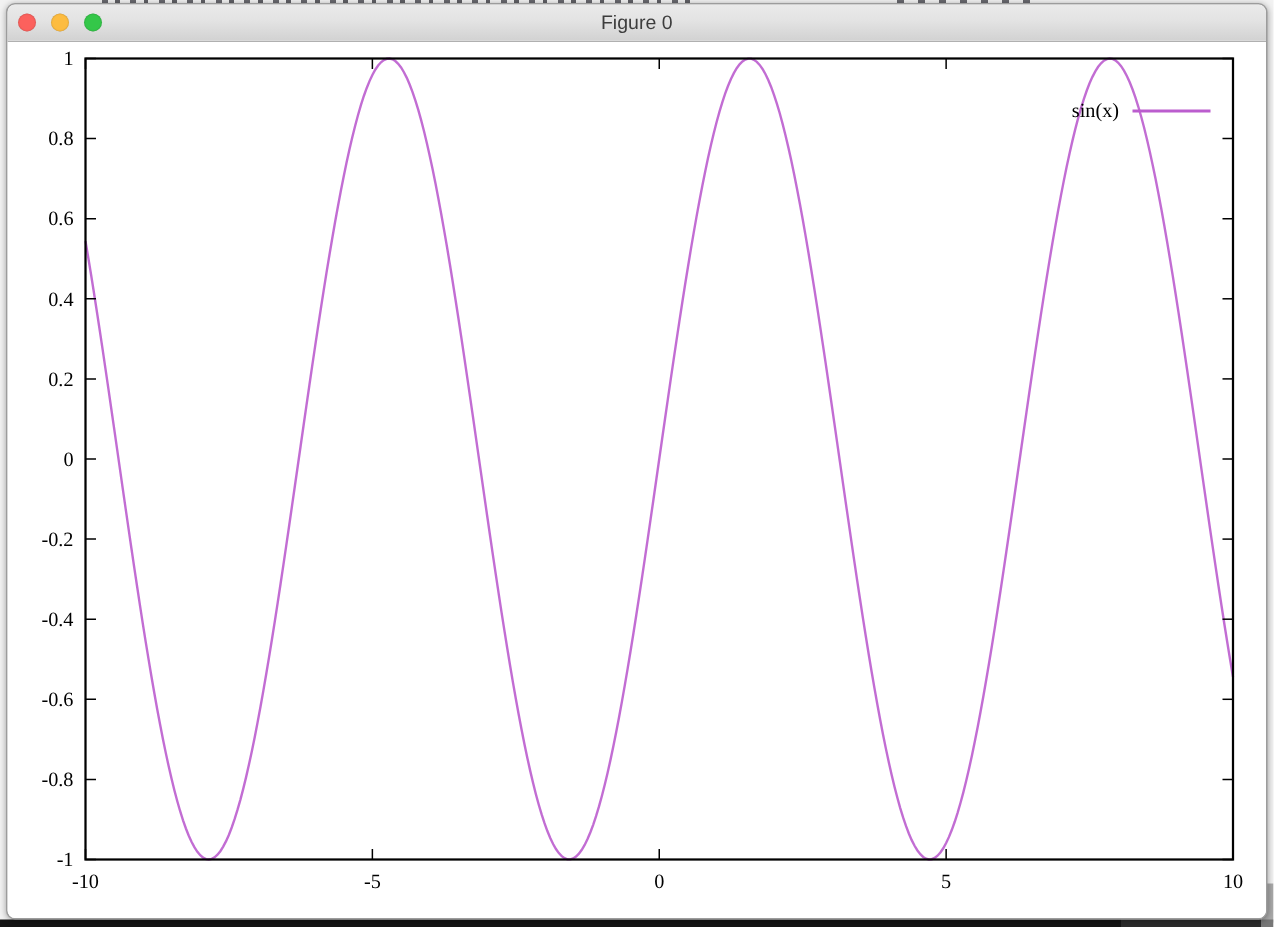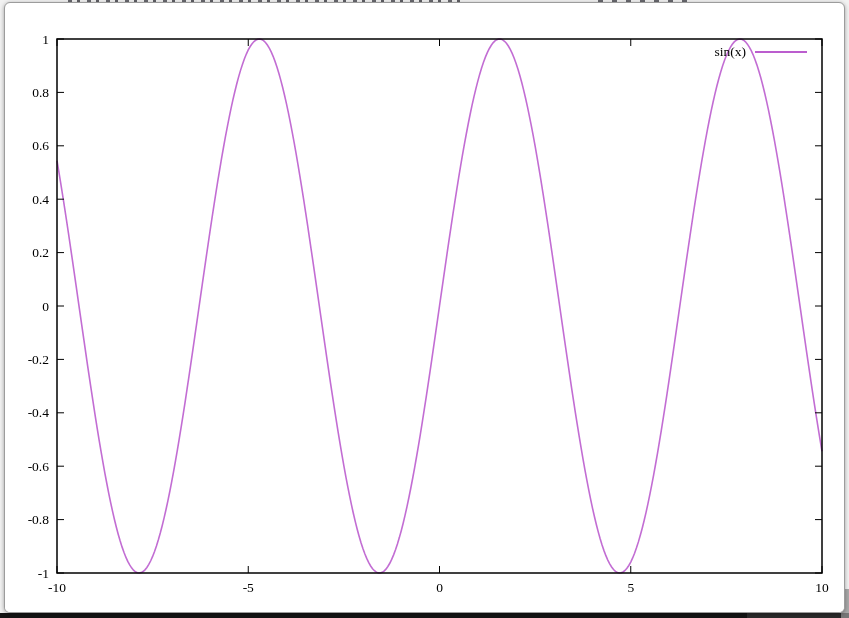--- a/index.html
+++ b/index.html
@@ -36,38 +36,46 @@
   .traffic{position:absolute;left:7px;top:6px;display:flex;gap:10px;}
   .tl{width:12px;height:12px;border-radius:50%;box-shadow:inset 0 0 1px rgba(0,0,0,.35);}
   .title{
     position:absolute;left:0;right:0;top:0;height:24px;line-height:24px;
     text-align:center;font-size:13px;color:#3d3d3d;
   }
   .content{position:absolute;left:0;top:25px;right:0;bottom:0;background:#fff;}
   .plot-svg{position:absolute;left:0;top:0;}
   .tick-label{font-family:"Liberation Serif",serif;font-size:13.5px;fill:#000;}
   .legend{
-    position:absolute;top:16px;right:37px;height:16px;
+    position:absolute;top:38px;right:37px;height:16px;
     display:flex;align-items:center;gap:9px;
   }
   .legend-label{font-family:"Liberation Serif",serif;font-size:13.5px;color:#000;}
   .legend-line{width:52px;height:2px;}
 </style>
 </head>
 <body>
 
 <div class="screen">
 
   <div class="frag frag1"></div>
   <div class="frag frag2"></div>
   <div class="corner-shade"></div>
   <div class="bottom-strip"></div>
 
   <div class="window">
 
+    <div class="titlebar">
+      <div class="traffic">
+        <div class="tl" style="background: rgb(252, 97, 93);"></div>
+        <div class="tl" style="background: rgb(253, 188, 64);"></div>
+        <div class="tl" style="background: rgb(52, 199, 73);"></div>
+      </div>
+      <div class="title">Figure 0</div>
+    </div>
 
     <div class="content">
       <svg class="plot-svg" id="plot" width="839" height="585" viewBox="0 0 839 585">
           <polyline points="52.00,132.75 53.91,144.12 55.83,155.84 57.74,167.86 59.65,180.15 61.56,192.69 63.48,205.44 65.39,218.37 67.30,231.45 69.21,244.65 71.13,257.93 73.04,271.27 74.95,284.62 76.86,297.95 78.78,311.23 80.69,324.43 82.60,337.51 84.51,350.45 86.43,363.20 88.34,375.74 90.25,388.04 92.16,400.06 94.08,411.77 95.99,423.15 97.90,434.17 99.81,444.80 101.73,455.01 103.64,464.78 105.55,474.08 107.46,482.90 109.38,491.20 111.29,498.96 113.20,506.18 115.11,512.82 117.03,518.88 118.94,524.34 120.85,529.18 122.76,533.39 124.68,536.96 126.59,539.89 128.50,542.16 130.41,543.77 132.33,544.72 134.24,545.00 136.15,544.61 138.06,543.56 139.98,541.84 141.89,539.46 143.80,536.43 145.71,532.76 147.63,528.45 149.54,523.51 151.45,517.96 153.36,511.80 155.28,505.07 157.19,497.76 159.10,489.91 161.01,481.53 162.93,472.63 164.84,463.26 166.75,453.42 168.66,443.14 170.58,432.44 172.49,421.37 174.40,409.93 176.31,398.16 178.23,386.09 180.14,373.76 182.05,361.18 183.96,348.40 185.88,335.44 187.79,322.33 189.70,309.12 191.61,295.83 193.53,282.49 195.44,269.14 197.35,255.82 199.26,242.54 201.18,229.36 203.09,216.30 205.00,203.40 206.91,190.68 208.83,178.17 210.74,165.92 212.65,153.95 214.56,142.29 216.48,130.97 218.39,120.01 220.30,109.45 222.21,99.31 224.13,89.62 226.04,80.40 227.95,71.67 229.86,63.46 231.78,55.78 233.69,48.66 235.60,42.12 237.51,36.16 239.43,30.81 241.34,26.07 243.25,21.97 245.16,18.50 247.08,15.69 248.99,13.52 250.90,12.02 252.81,11.19 254.73,11.02 256.64,11.52 258.55,12.68 260.46,14.51 262.38,17.00 264.29,20.14 266.20,23.92 268.11,28.34 270.03,33.38 271.94,39.04 273.85,45.29 275.76,52.12 277.68,59.52 279.59,67.46 281.50,75.93 283.41,84.91 285.33,94.37 287.24,104.28 289.15,114.63 291.06,125.39 292.98,136.53 294.89,148.03 296.80,159.85 298.71,171.96 300.63,184.34 302.54,196.95 304.45,209.77 306.36,222.76 308.28,235.88 310.19,249.11 312.10,262.41 314.01,275.76 315.93,289.10 317.84,302.42 319.75,315.68 321.66,328.84 323.58,341.88 325.49,354.76 327.40,367.44 329.31,379.90 331.23,392.11 333.14,404.03 335.05,415.64 336.96,426.90 338.88,437.79 340.79,448.28 342.70,458.35 344.61,467.96 346.53,477.10 348.44,485.75 350.35,493.87 352.26,501.45 354.18,508.48 356.09,514.93 358.00,520.78 359.91,526.03 361.83,530.66 363.74,534.66 365.65,538.02 367.56,540.72 369.48,542.77 371.39,544.16 373.30,544.89 375.21,544.94 377.13,544.33 379.04,543.05 380.95,541.12 382.86,538.52 384.78,535.27 386.69,531.38 388.60,526.85 390.51,521.71 392.43,515.95 394.34,509.60 396.25,502.67 398.16,495.18 400.08,487.15 401.99,478.59 403.90,469.53 405.81,460.00 407.73,450.01 409.64,439.58 411.55,428.76 413.46,417.56 415.38,406.01 417.29,394.14 419.20,381.97 421.11,369.55 423.03,356.90 424.94,344.06 426.85,331.04 428.76,317.90 430.68,304.66 432.59,291.34 434.50,278.00 436.41,264.66 438.33,251.34 440.24,238.10 442.15,224.96 444.06,211.94 445.98,199.10 447.89,186.45 449.80,174.03 451.71,161.86 453.63,149.99 455.54,138.44 457.45,127.24 459.36,116.42 461.28,105.99 463.19,96.00 465.10,86.47 467.01,77.41 468.93,68.85 470.84,60.82 472.75,53.33 474.66,46.40 476.58,40.05 478.49,34.29 480.40,29.15 482.31,24.62 484.23,20.73 486.14,17.48 488.05,14.88 489.96,12.95 491.88,11.67 493.79,11.06 495.70,11.11 497.61,11.84 499.53,13.23 501.44,15.28 503.35,17.98 505.26,21.34 507.18,25.34 509.09,29.97 511.00,35.22 512.91,41.07 514.83,47.52 516.74,54.55 518.65,62.13 520.56,70.25 522.48,78.90 524.39,88.04 526.30,97.65 528.21,107.72 530.13,118.21 532.04,129.10 533.95,140.36 535.86,151.97 537.78,163.89 539.69,176.10 541.60,188.56 543.51,201.24 545.43,214.12 547.34,227.16 549.25,240.32 551.16,253.58 553.08,266.90 554.99,280.24 556.90,293.59 558.81,306.89 560.73,320.12 562.64,333.24 564.55,346.23 566.46,359.05 568.38,371.66 570.29,384.04 572.20,396.15 574.11,407.97 576.03,419.47 577.94,430.61 579.85,441.37 581.76,451.72 583.68,461.63 585.59,471.09 587.50,480.07 589.41,488.54 591.33,496.48 593.24,503.88 595.15,510.71 597.06,516.96 598.98,522.62 600.89,527.66 602.80,532.08 604.71,535.86 606.63,539.00 608.54,541.49 610.45,543.32 612.36,544.48 614.27,544.98 616.19,544.81 618.10,543.98 620.01,542.48 621.92,540.31 623.84,537.50 625.75,534.03 627.66,529.93 629.57,525.19 631.49,519.84 633.40,513.88 635.31,507.34 637.22,500.22 639.14,492.54 641.05,484.33 642.96,475.60 644.87,466.38 646.79,456.69 648.70,446.55 650.61,435.99 652.52,425.03 654.44,413.71 656.35,402.05 658.26,390.08 660.17,377.83 662.09,365.32 664.00,352.60 665.91,339.70 667.82,326.64 669.74,313.46 671.65,300.18 673.56,286.86 675.47,273.51 677.39,260.17 679.30,246.88 681.21,233.67 683.12,220.56 685.04,207.60 686.95,194.82 688.86,182.24 690.77,169.91 692.69,157.84 694.60,146.07 696.51,134.63 698.42,123.56 700.34,112.86 702.25,102.58 704.16,92.74 706.07,83.37 707.99,74.47 709.90,66.09 711.81,58.24 713.72,50.93 715.64,44.20 717.55,38.04 719.46,32.49 721.37,27.55 723.29,23.24 725.20,19.57 727.11,16.54 729.02,14.16 730.94,12.44 732.85,11.39 734.76,11.00 736.67,11.28 738.59,12.23 740.50,13.84 742.41,16.11 744.32,19.04 746.24,22.61 748.15,26.82 750.06,31.66 751.97,37.12 753.89,43.18 755.80,49.82 757.71,57.04 759.62,64.80 761.54,73.10 763.45,81.92 765.36,91.22 767.27,100.99 769.19,111.20 771.10,121.83 773.01,132.85 774.92,144.23 776.84,155.94 778.75,167.96 780.66,180.26 782.58,192.80 784.49,205.55 786.40,218.49 788.31,231.57 790.23,244.77 792.14,258.05 794.05,271.38 795.96,284.73 797.88,298.07 799.79,311.35 801.70,324.55 803.61,337.63 805.53,350.56 807.44,363.31 809.35,375.85 811.26,388.14 813.18,400.16 815.09,411.88 817.00,423.25" fill="none" stroke="#bb5dce" stroke-width="1.6" stroke-opacity="0.9"></polyline>
           <rect x="52" y="11" width="765" height="534" fill="none" stroke="#000000" stroke-width="1.5"></rect>
           <line x1="52" y1="545" x2="52" y2="538" stroke="#000" stroke-width="1"></line>
           <line x1="52" y1="11" x2="52" y2="18" stroke="#000" stroke-width="1"></line>
           <text x="52" y="564" text-anchor="middle" class="tick-label">-10</text>
           <line x1="243.25" y1="545" x2="243.25" y2="538" stroke="#000" stroke-width="1"></line>
           <line x1="243.25" y1="11" x2="243.25" y2="18" stroke="#000" stroke-width="1"></line>

